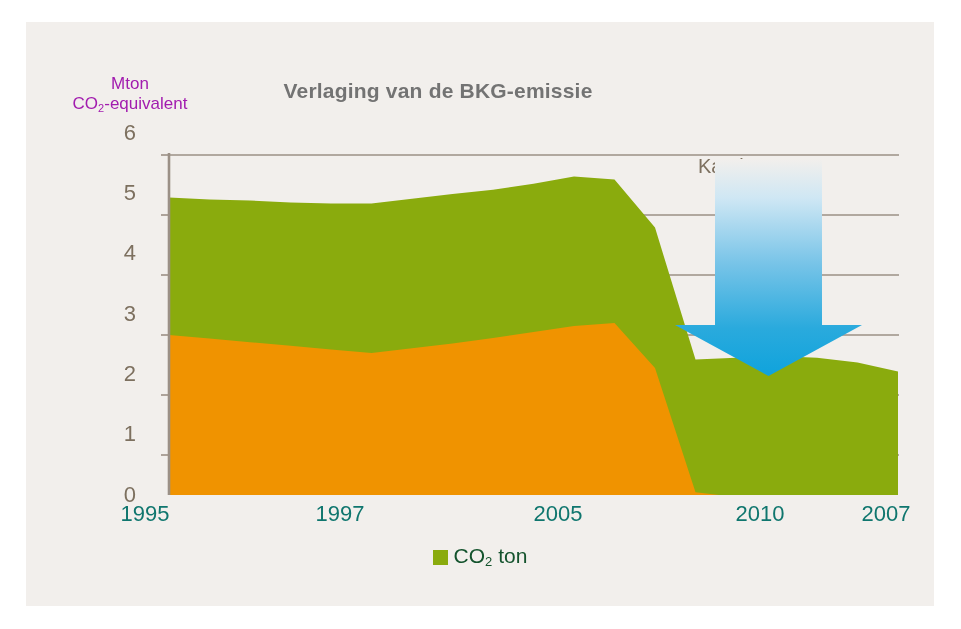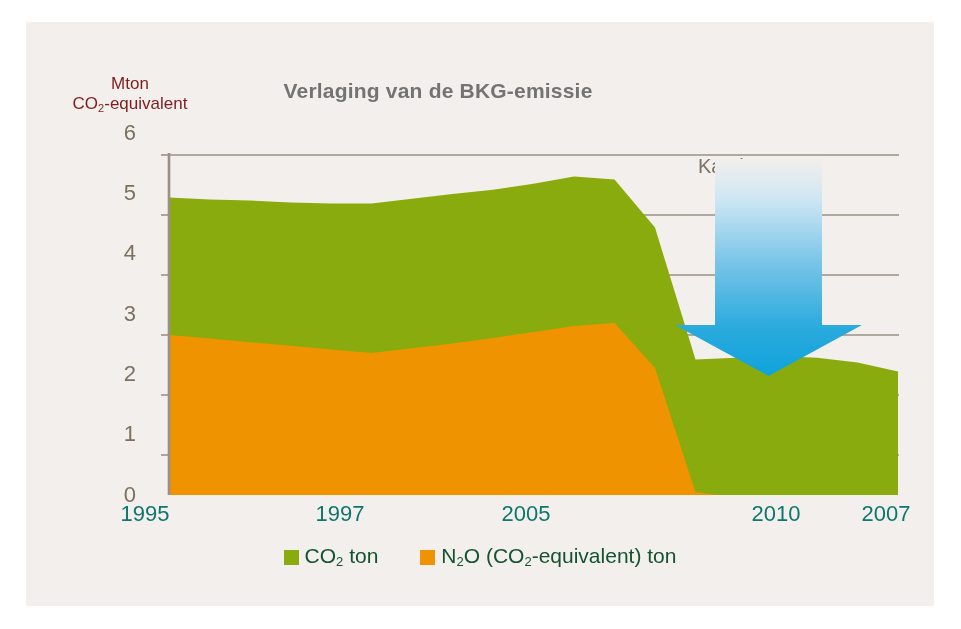--- a/index.html
+++ b/index.html
@@ -38,21 +38,21 @@
     color: #737373;
     letter-spacing: 0.2px;
   }
   .axis-caption {
     position: absolute;
     left: 14px;
     top: 52px;
     width: 180px;
     text-align: center;
     font-size: 17px;
-    color: #7f1d1d;
+    color: #a21caf;
     line-height: 1.16;
   }
   .axis-caption sub {
     font-size: 11px;
     vertical-align: baseline;
     position: relative;
     bottom: -3px;
   }
   .plot {
     position: absolute;
@@ -152,22 +152,22 @@
       <div class="ylabel" style="top:231px">4</div>
       <div class="ylabel" style="top:292px">3</div>
       <div class="ylabel" style="top:352px">2</div>
       <div class="ylabel" style="top:412px">1</div>
       <div class="ylabel" style="top:473px">0</div>
     </div>
 
     <div class="xlabels">
       <div class="xlabel" style="left:119px">1995</div>
       <div class="xlabel" style="left:314px">1997</div>
-      <div class="xlabel" style="left:500px">2005</div>
-      <div class="xlabel" style="left:750px">2010</div>
+      <div class="xlabel" style="left:532px">2005</div>
+      <div class="xlabel" style="left:734px">2010</div>
       <div class="xlabel" style="left:860px">2007</div>
     </div>
 
     <div class="annotation-label" style="left:672px; top:133px;">Katalysator</div>
 
     <div class="plot">
       <svg width="756" height="362" viewBox="0 0 756 362" xmlns="http://www.w3.org/2000/svg">
         <defs>
           <linearGradient id="arrowGrad" x1="0" y1="0" x2="0" y2="1">
             <stop offset="0%" stop-color="#f2efec" stop-opacity="1"></stop>
@@ -224,20 +224,16 @@
         <line x1="26" y1="20" x2="26" y2="383" stroke="#9b9086" stroke-width="2.6"></line>
         <line x1="25" y1="382" x2="756" y2="382" stroke="#9b9086" stroke-width="2.8"></line>
       </svg>
     </div>
 
     <div class="legend">
       <div class="legend-item">
         <span class="legend-swatch" style="background:#8aab0d"></span>
         <span class="legend-text"><span>CO</span><sub>2</sub><span> ton</span></span>
       </div>
-      <div class="legend-item">
-        <span class="legend-swatch" style="background:#f09300"></span>
-        <span class="legend-text"><span>N</span><sub>2</sub><span>O (CO</span><sub>2</sub><span>-equivalent) ton</span></span>
-      </div>
     </div>
 
   </div>
 </div>
 
 </body></html>

